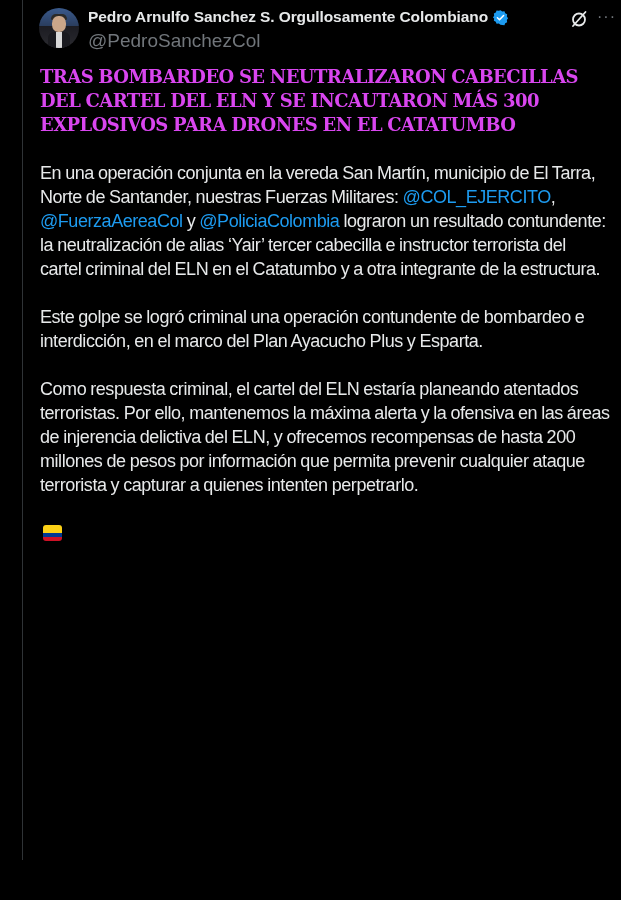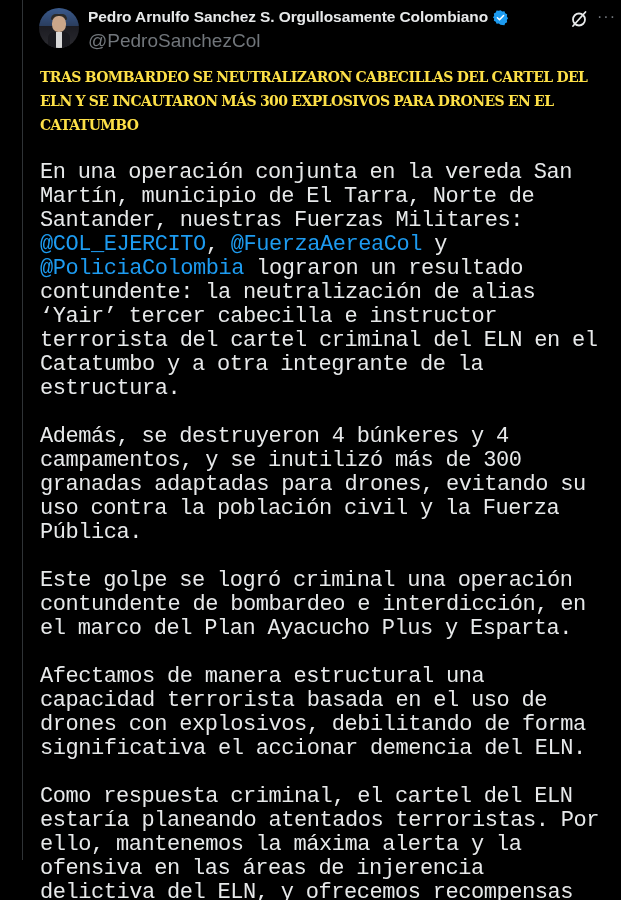--- a/index.html
+++ b/index.html
@@ -13,22 +13,22 @@
   .avatar .shirt { position:absolute; left:17px; top:24px; width:6px; height:16px; background:#d9d9d9; }
   .avatar .face { position:absolute; left:13px; top:8px; width:14px; height:16px; background:#caa68a; border-radius:45%; }
   .avatar .hair { position:absolute; left:12px; top:6px; width:16px; height:6px; background:#2b2a28; border-radius:8px 8px 2px 2px; }
   .name-row { position:absolute; left:65px; top:8px; display:flex; align-items:center; }
   .name { font-weight:bold; font-size:15.5px; color:#e7e9ea; letter-spacing:-0.1px; white-space:nowrap; }
   .verified { width:17px; height:17px; margin-left:4px; }
   .handle { position:absolute; left:65px; top:30px; font-size:19px; color:#71767b; }
   .grok { position:absolute; left:546px; top:9px; width:20px; height:20px; }
   .more { position:absolute; left:574px; top:8px; font-size:16px; color:#71767b; letter-spacing:1px; }
   .content { position:absolute; left:17px; top:65px; width:570px; }
-  .title { font-family:"DejaVu Serif", serif; font-weight:bold; font-size:14px; line-height:24px; color:#fde047; letter-spacing:-0.55px; word-spacing:-0.5px; margin:0 0 24px 0; }
-  .para { font-size:22px; line-height:24px; color:#e7e9ea; margin:0 0 24px 0; letter-spacing:-0.45px; word-spacing:-0.5px;font-family:Liberation Mono, monospace; }
+  .title { font-family:"DejaVu Serif", serif; font-weight:bold; font-size:18px; line-height:24px; color:#d946ef; letter-spacing:-0.55px; word-spacing:-0.5px; margin:0 0 24px 0; }
+  .para { font-size:18px; line-height:24px; color:#e7e9ea; margin:0 0 24px 0; letter-spacing:-0.45px; word-spacing:-0.5px; }
   .mention { color:#1d9bf0; }
   .flag { display:inline-block; width:19px; height:16px; border-radius:3px; vertical-align:-2px; margin-left:3px;
     background:linear-gradient(180deg, #fcd116 0 50%, #003893 50% 75%, #ce1126 75% 100%); }
 </style>
 </head>
 <body>
 
 <div class="card">
   <div class="header">
     <div class="avatar">
@@ -50,19 +50,17 @@
       <line x1="4" y1="17" x2="16.5" y2="3" stroke="#e7e9ea" stroke-width="1.8" stroke-linecap="round"></line>
     </svg>
     <div class="more">···</div>
   </div>
 
   <div class="content">
     <p class="title">TRAS BOMBARDEO SE NEUTRALIZARON CABECILLAS DEL CARTEL DEL ELN Y SE INCAUTARON MÁS 300 EXPLOSIVOS PARA DRONES EN EL CATATUMBO</p>
 
     <p class="para"><span>En una operación conjunta en la vereda San Martín, municipio de El Tarra, Norte de Santander, nuestras Fuerzas Militares: </span><span class="mention">@COL_EJERCITO</span><span>, </span><span class="mention">@FuerzaAereaCol</span><span> y </span><span class="mention">@PoliciaColombia</span><span> lograron un resultado contundente: la neutralización de alias ‘Yair’ tercer cabecilla e instructor terrorista del cartel criminal del ELN en el Catatumbo y a otra integrante de la estructura.</span></p>
 
-    <p class="para">Además, se destruyeron 4 búnkeres y 4 campamentos, y se inutilizó más de 300 granadas adaptadas para drones, evitando su uso contra la población civil y la Fuerza Pública.</p>
     <p class="para">Este golpe se logró criminal una operación contundente de bombardeo e interdicción, en el marco del Plan Ayacucho Plus y Esparta.</p>
-    <p class="para">Afectamos de manera estructural una capacidad terrorista basada en el uso de drones con explosivos, debilitando de forma significativa el accionar demencia del ELN.</p>
     <p class="para">Como respuesta criminal, el cartel del ELN estaría planeando atentados terroristas. Por ello, mantenemos la máxima alerta y la ofensiva en las áreas de injerencia delictiva del ELN, y ofrecemos recompensas de hasta 200 millones de pesos por información que permita prevenir cualquier ataque terrorista y capturar a quienes intenten perpetrarlo.</p>
     <p class="para"><span class="flag"></span></p>
   </div>
 </div>
 
 </body></html>

